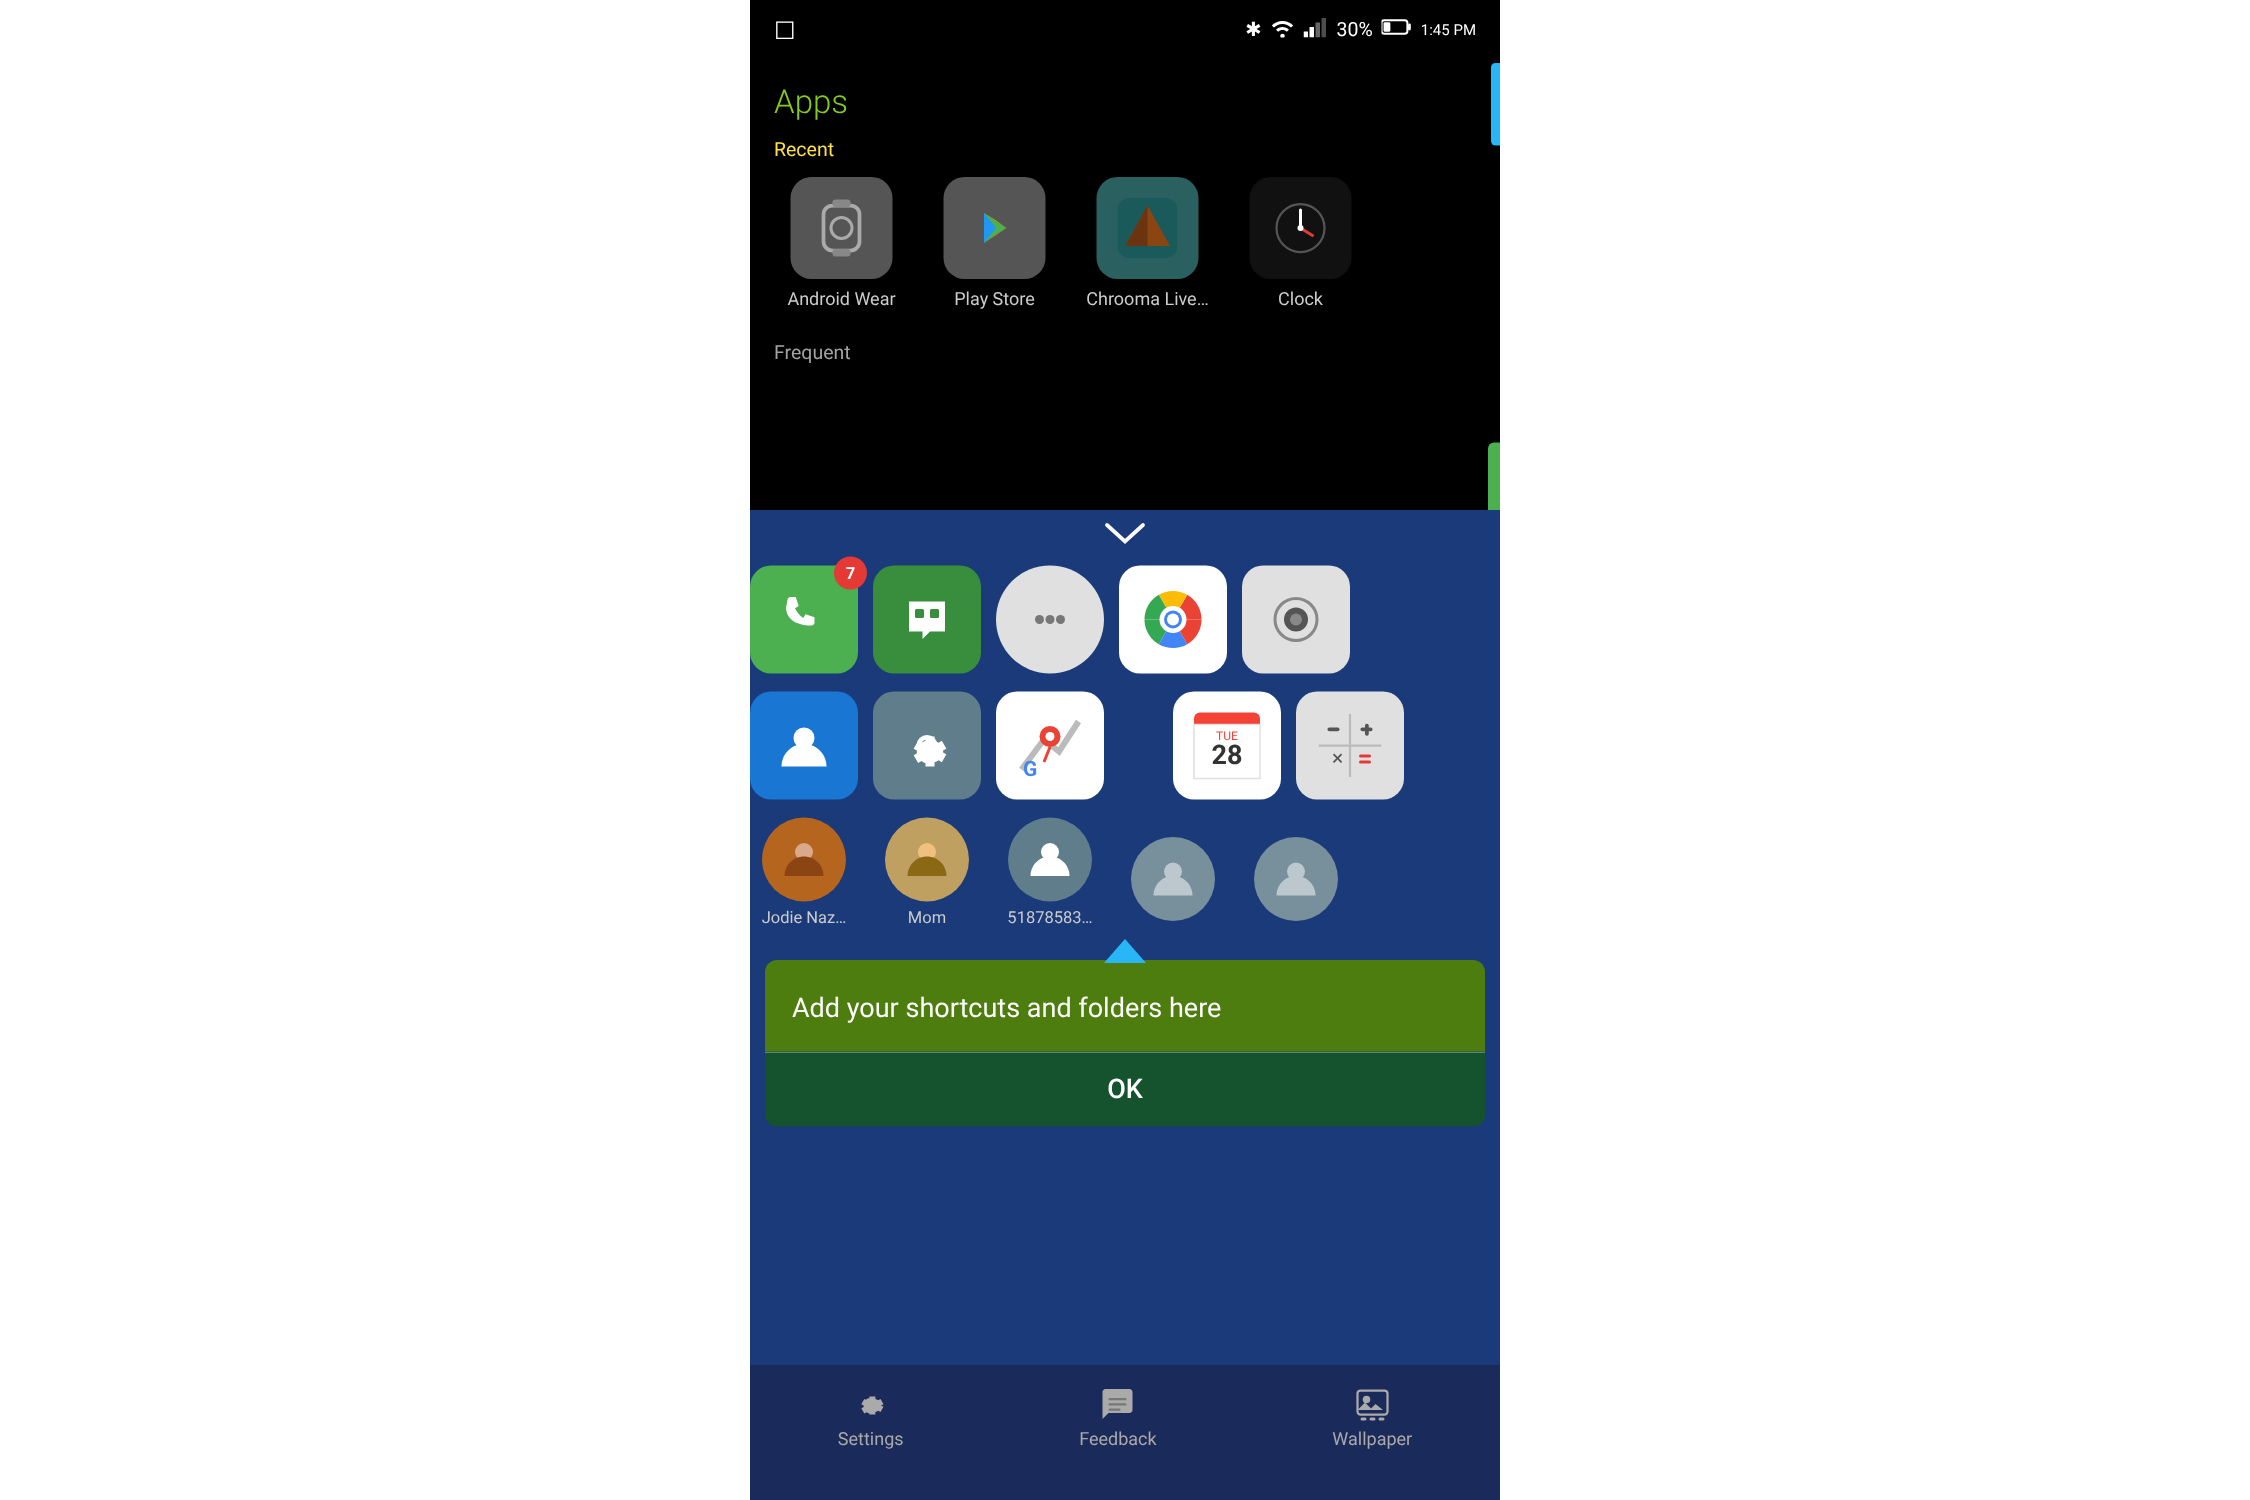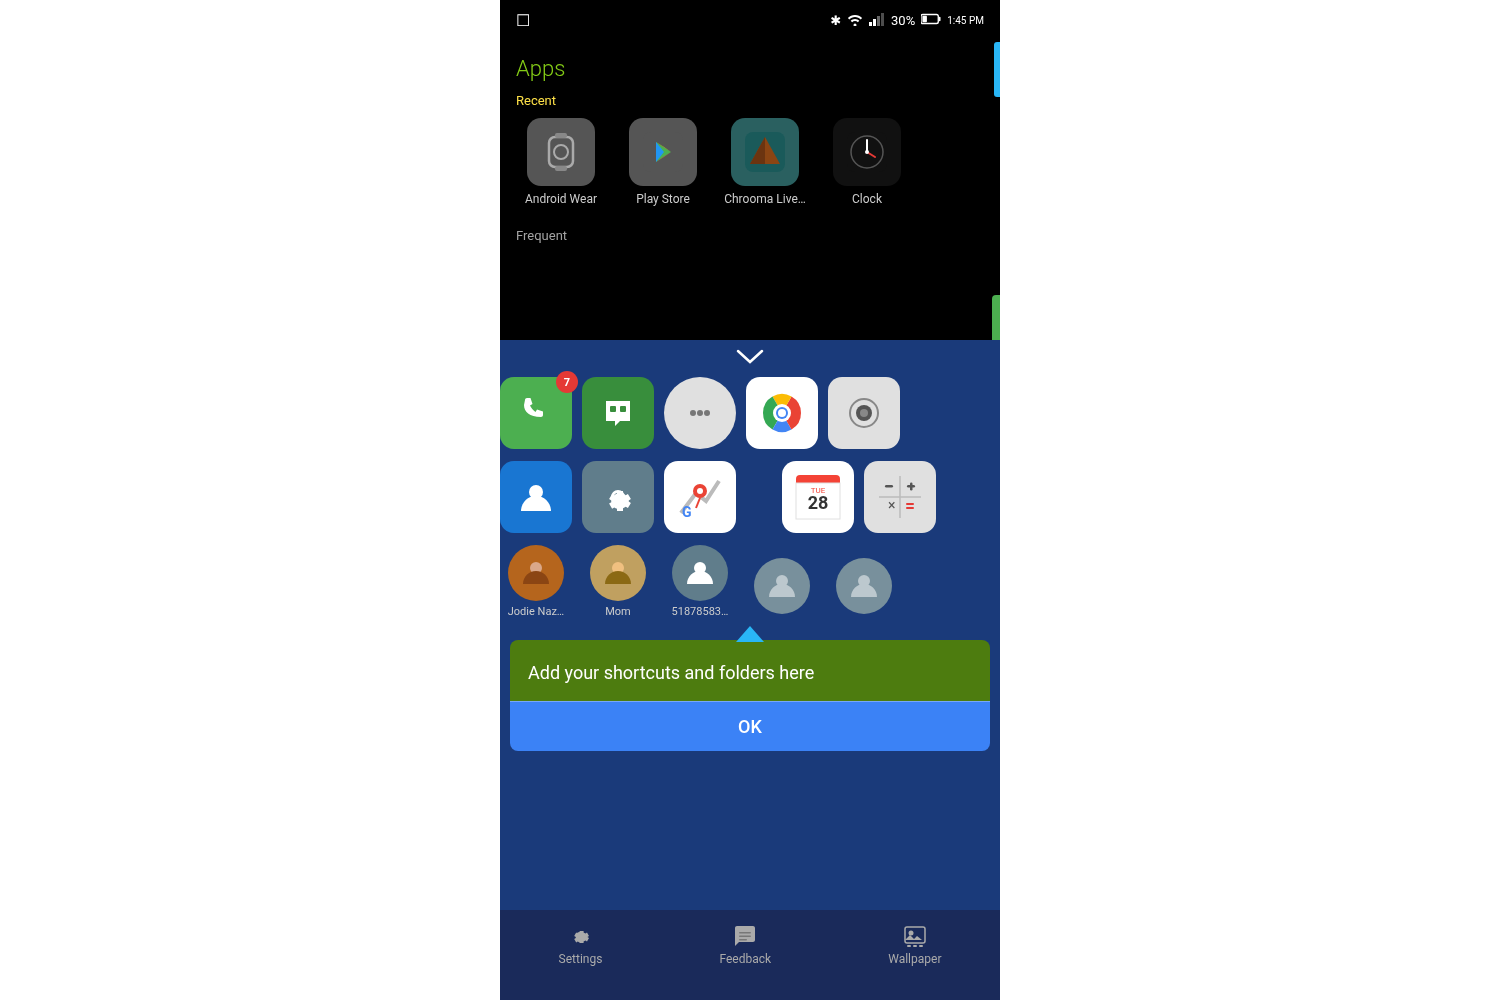--- a/index.html
+++ b/index.html
@@ -499,21 +499,21 @@
         </div>
         <div class="contact-label"></div>
       </div>
     </div>
 
     <div style="position:absolute;left:10px;right:10px;top:300px;z-index:20;">
       <div style="background:#4d7c0f;border-radius:8px 8px 0 0;padding:22px 18px 18px 18px;position:relative;">
         <div style="position:absolute;top:-14px;left:50%;transform:translateX(-50%);width:0;height:0;border-left:14px solid transparent;border-right:14px solid transparent;border-bottom:16px solid #29b6f6;"></div>
         <span class="tooltip-text">Add your shortcuts and folders here</span>
       </div>
-      <div style="background:#3b82f6;border-top:1px solid rgba(255,255,255,0.3);border-radius:0 0 8px 8px;padding:14px;text-align:center;cursor:pointer;">
+      <div style="background:#14532d;border-top:1px solid rgba(255,255,255,0.3);border-radius:0 0 8px 8px;padding:14px;text-align:center;cursor:pointer;">
         <span style="color:white;font-size:18px;font-weight:500;">OK</span>
       </div>
     </div>
 
     <div class="bottom-nav">
       <div class="nav-item">
         <svg width="24" height="24" viewBox="0 0 24 24" fill="#aaa">
           <path d="M12 8a4 4 0 1 0 0 8 4 4 0 0 0 0-8zm0 6a2 2 0 1 1 0-4 2 2 0 0 1 0 4z"></path>
           <path d="M19.4 13l1.6-.9-2-3.5-1.6.9c-.5-.4-1.1-.7-1.8-.9V7h-4v1.6c-.7.2-1.3.5-1.8.9l-1.6-.9-2 3.5 1.6.9c-.1.3-.1.7 0 1l-1.6.9 2 3.5 1.6-.9c.5.4 1.1.7 1.8.9V19h4v-1.6c.7-.2 1.3-.5 1.8-.9l1.6.9 2-3.5-1.6-.9c.1-.3.1-.7 0-1z"></path>
         </svg>

